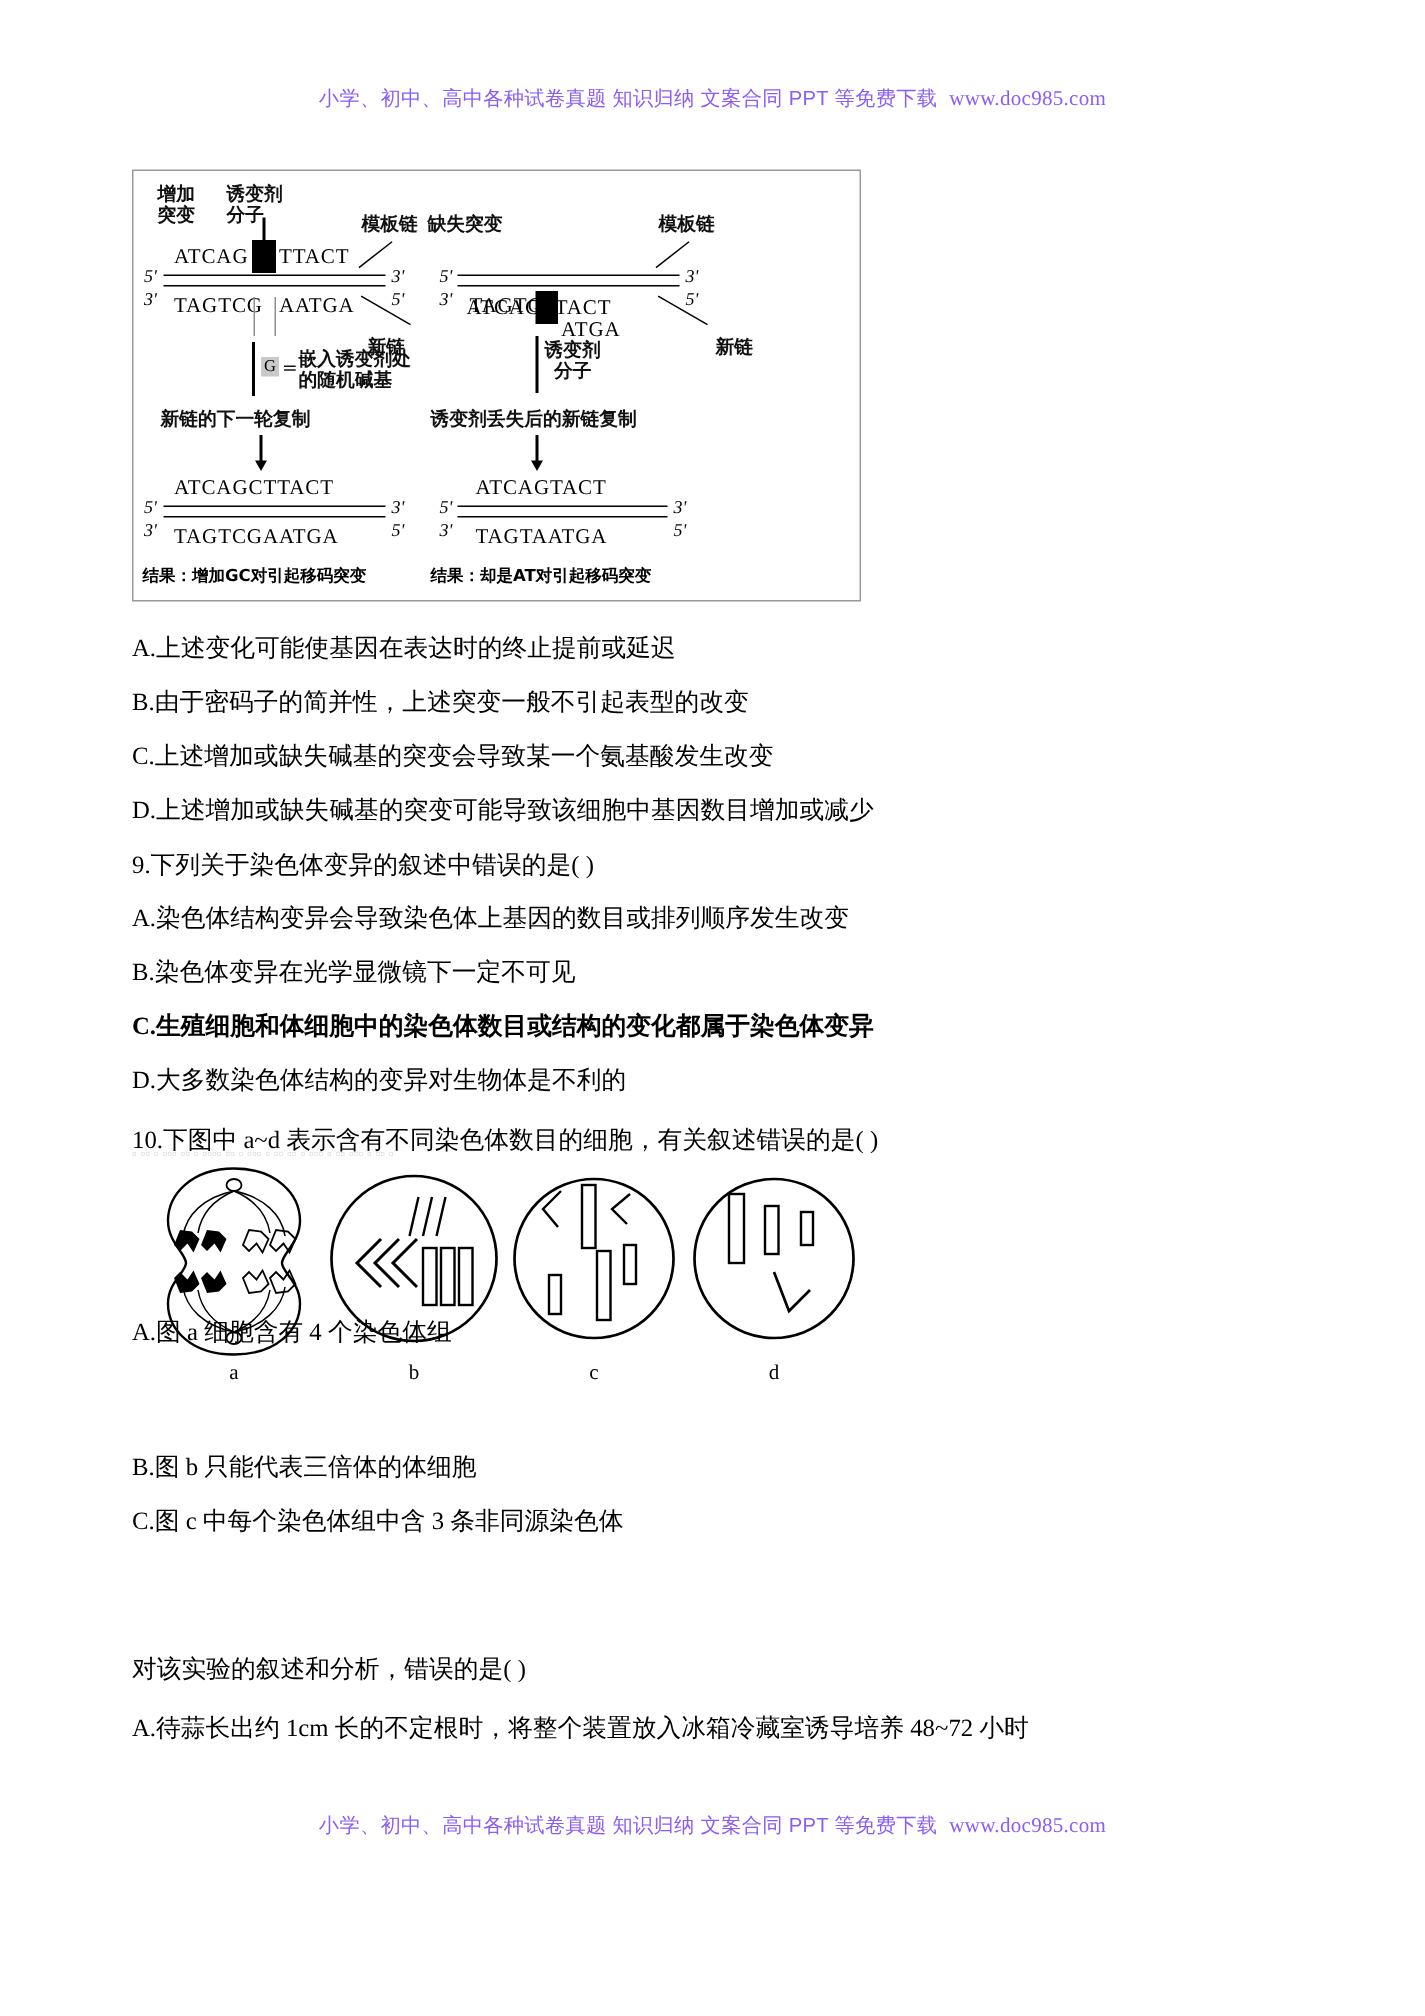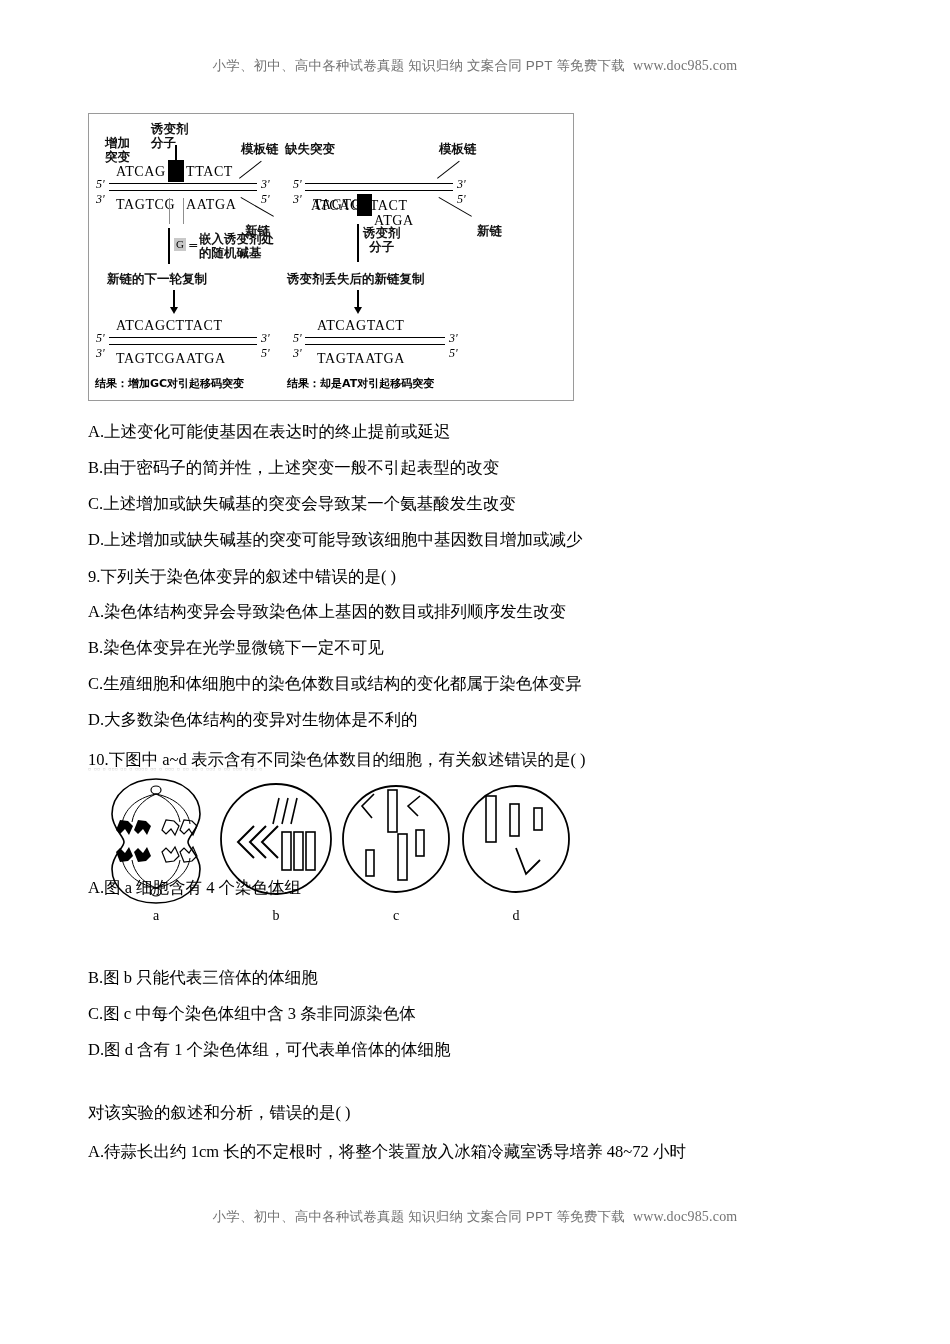--- a/index.html
+++ b/index.html
@@ -23,21 +23,21 @@
   }
 
   
   .watermark {
     position: absolute;
     left: 0;
     width: 950px;
     text-align: center;
     font-family: "Liberation Sans", "DejaVu Sans", sans-serif;
     font-size: 13.5px;
-    color: #737373;
+    color: #8b5cf6;
     letter-spacing: 0.2px;
     white-space: nowrap;
   }
   .watermark .url {
     font-family: "Liberation Serif", serif;
     font-size: 14px;
     margin-left: 8px;
   }
   #wm-top { top: 57px; }
   #wm-bottom { top: 1208px; }
@@ -185,21 +185,21 @@
 <body>
 
 <div class="page">
 
   <div class="watermark" id="wm-top">
     <span>小学、初中、高中各种试卷真题 知识归纳 文案合同 PPT 等免费下载</span><span class="url">www.doc985.com</span>
   </div>
 
   <div id="fig-dna">
 
-    <div class="lbl" style="left:16px; top:22px; white-space:pre;">增加
+    <div class="lbl" style="left:16px; top:8px; white-space:pre;">增加
 突变</div>
     <div class="lbl" style="left:62px; top:8px; white-space:pre;">诱变剂
 分子</div>
     <div class="lbl" style="left:152px; top:28px;">模板链</div>
 
     <div class="vbar" style="left:86px; top:31px; height:17px;"></div>
 
     <div class="seq" style="left:27px; top:50px;">ATCAG</div>
     <div class="blackbox" style="left:79px; top:46px; width:16px; height:22px;"></div>
     <div class="seq" style="left:97px; top:50px;">TTACT</div>
@@ -277,21 +277,21 @@
   </div>
 
   <div class="opt" style="left:88px; top:421px;">A.上述变化可能使基因在表达时的终止提前或延迟</div>
   <div class="opt" style="left:88px; top:457px;">B.由于密码子的简并性，上述突变一般不引起表型的改变</div>
   <div class="opt" style="left:88px; top:493px;">C.上述增加或缺失碱基的突变会导致某一个氨基酸发生改变</div>
   <div class="opt" style="left:88px; top:529px;">D.上述增加或缺失碱基的突变可能导致该细胞中基因数目增加或减少</div>
 
   <div class="qtext" style="left:88px; top:565px;">9.下列关于染色体变异的叙述中错误的是(  )</div>
   <div class="opt" style="left:88px; top:601px;">A.染色体结构变异会导致染色体上基因的数目或排列顺序发生改变</div>
   <div class="opt" style="left:88px; top:637px;">B.染色体变异在光学显微镜下一定不可见</div>
-  <div class="opt" style="left:88px; top:673px;">C.生殖细胞和体细胞中的染色体数目或结构的变化都属于染色体变异</div>
+  <div class="opt" style="left:88px; top:673px;font-weight:bold;">C.生殖细胞和体细胞中的染色体数目或结构的变化都属于染色体变异</div>
   <div class="opt" style="left:88px; top:709px;">D.大多数染色体结构的变异对生物体是不利的</div>
 
   <div class="qtext" style="left:88px; top:748px;">10.下图中 a~d 表示含有不同染色体数目的细胞，有关叙述错误的是(  )</div>
 
   <div id="fig-faint">▫ ▫▫ ▫ ▫▫▫ ▫▫ ▫ ▫▫▫▫ ▫▫ ▫ ▫▫▫ ▫ ▫▫ ▫▫ ▫ ▫▫▫ ▫ ▫▫ ▫▫▫ ▫ ▫▫ ▫</div>
 
   <div id="fig-cells">
 
     <div class="cell-wrap" style="left:0px;">
       <svg width="120" height="130" viewBox="0 0 120 130">
@@ -362,21 +362,20 @@
         <rect x="78" y="32" width="8" height="22" fill="none" stroke="#000" stroke-width="1.6"></rect>
         <polyline points="60,72 70,98 84,84" fill="none" stroke="#000" stroke-width="1.8"></polyline>
       </svg>
       <div class="cell-label">d</div>
     </div>
   </div>
 
   <div class="opt" style="left:88px; top:877px;">A.图 a 细胞含有 4 个染色体组</div>
   <div class="opt" style="left:88px; top:967px;">B.图 b 只能代表三倍体的体细胞</div>
   <div class="opt" style="left:88px; top:1003px;">C.图 c 中每个染色体组中含 3 条非同源染色体</div>
-  <div class="opt" style="left:88px; top:1039px;">D.图 d 含有 1 个染色体组，可代表单倍体的体细胞</div>
 
   <div class="qtext" style="left:88px; top:1101px;">对该实验的叙述和分析，错误的是(  )</div>
   <div class="opt" style="left:88px; top:1141px;">A.待蒜长出约 1cm 长的不定根时，将整个装置放入冰箱冷藏室诱导培养 48~72 小时</div>
 
   <div class="watermark" id="wm-bottom">
     <span>小学、初中、高中各种试卷真题 知识归纳 文案合同 PPT 等免费下载</span><span class="url">www.doc985.com</span>
   </div>
 
 </div>
 

